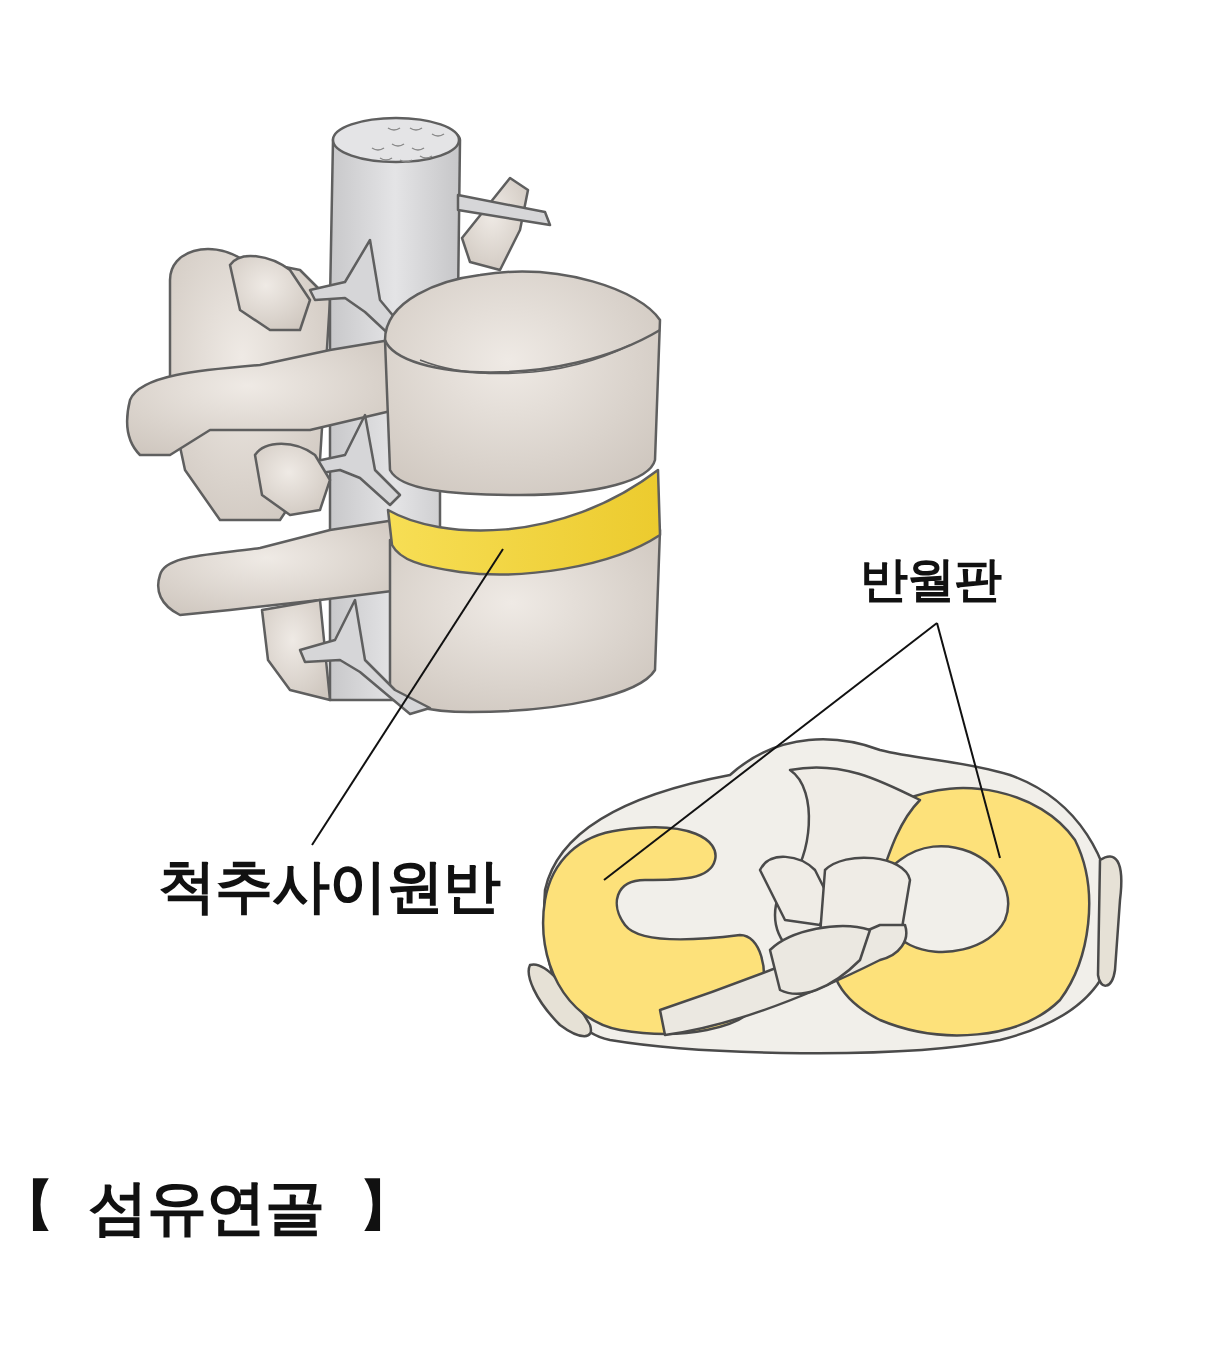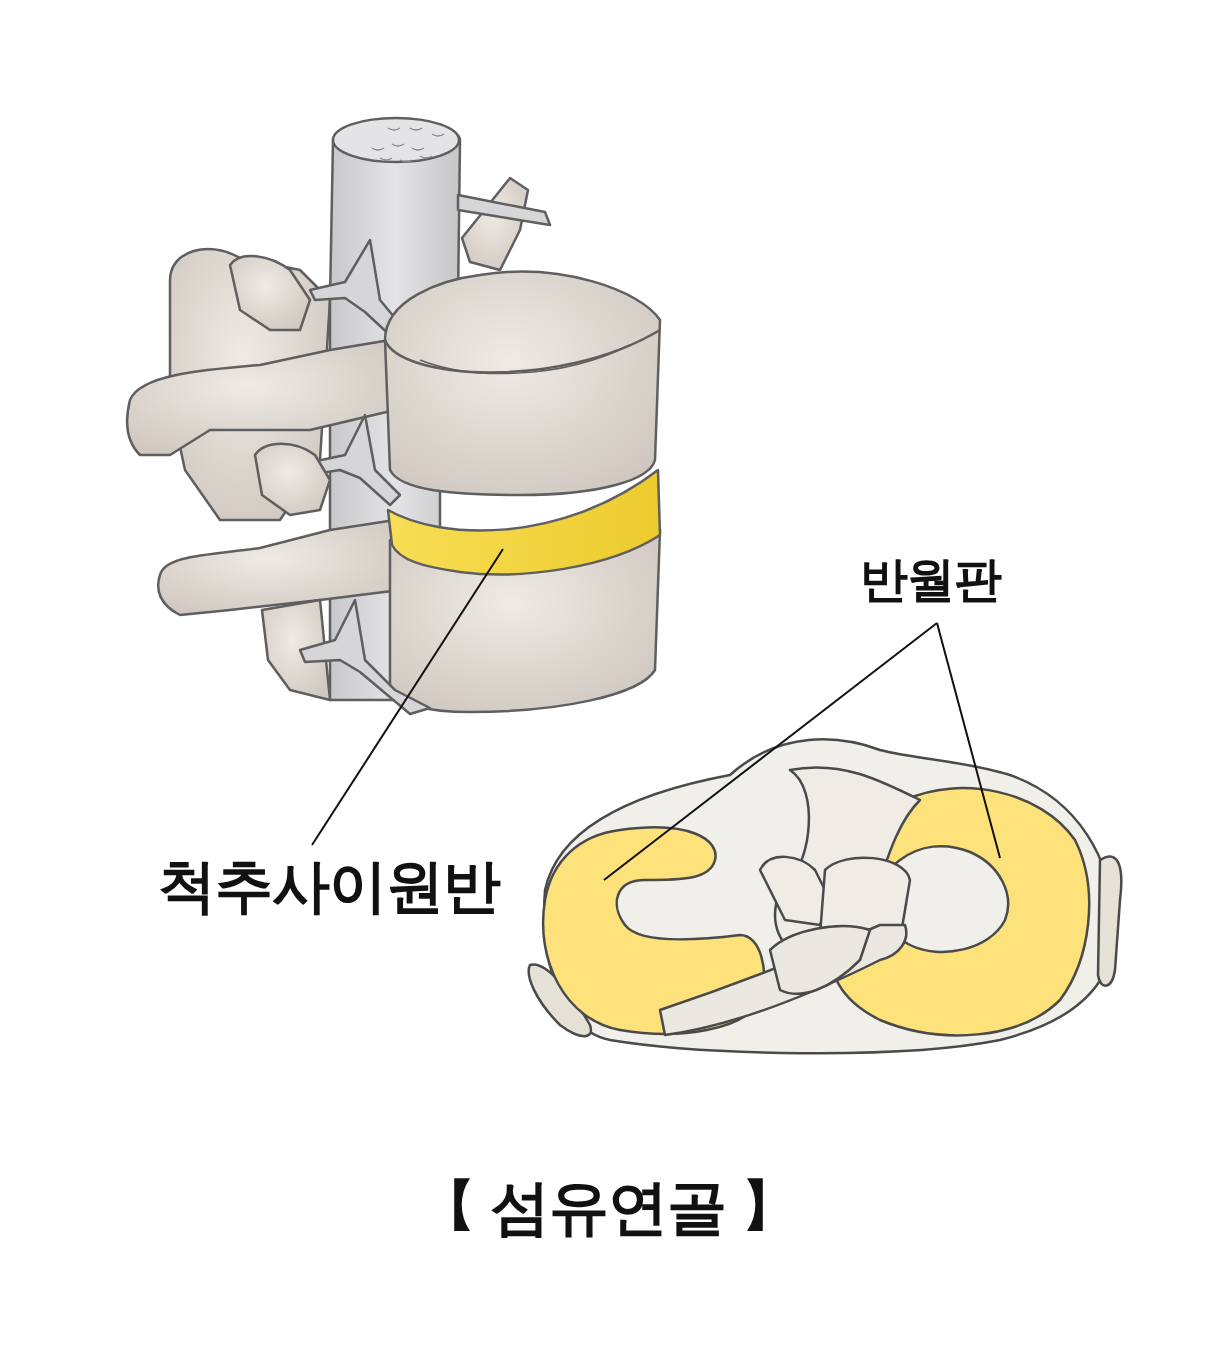--- a/index.html
+++ b/index.html
@@ -1,23 +1,23 @@
 <!DOCTYPE html>
 <html><head>
 <meta charset="utf-8">
 <style>
   html, body { margin: 0; padding: 0; background: #ffffff; }
   body { width: 1216px; height: 1355px; position: relative; overflow: hidden;
          font-family: "DejaVu Sans", sans-serif; }
   .canvas { position: absolute; left: 0; top: 0; width: 1216px; height: 1355px; }
-  .label { position: absolute; font-family: Liberation Sans, sans-serif; font-weight: bold;
+  .label { position: absolute; font-family: Liberation Mono, monospace; font-weight: bold;
            color: #111111; white-space: nowrap; letter-spacing: -1px; }
   #lbl-disc { left: 158px; top: 848px; font-size: 58px; }
   #lbl-meniscus { left: 860px; top: 548px; font-size: 48px; }
-  #caption { left: 0; width: 1216px; top: 1168px; text-align: center; font-size: 60px; }
+  #caption { left: 0; width: 1216px; top: 1168px; font-size: 60px; }
   #caption span { display: inline-block; }
   .bracket { font-size: 54px; vertical-align: 4px; }
 </style>
 </head>
 <body>
 
 <svg class="canvas" viewBox="0 0 1216 1355" xmlns="http://www.w3.org/2000/svg">
   <defs>
     <radialGradient id="boneGrad" cx="0.45" cy="0.4" r="0.7">
       <stop offset="0" stop-color="#efeae5"></stop>

